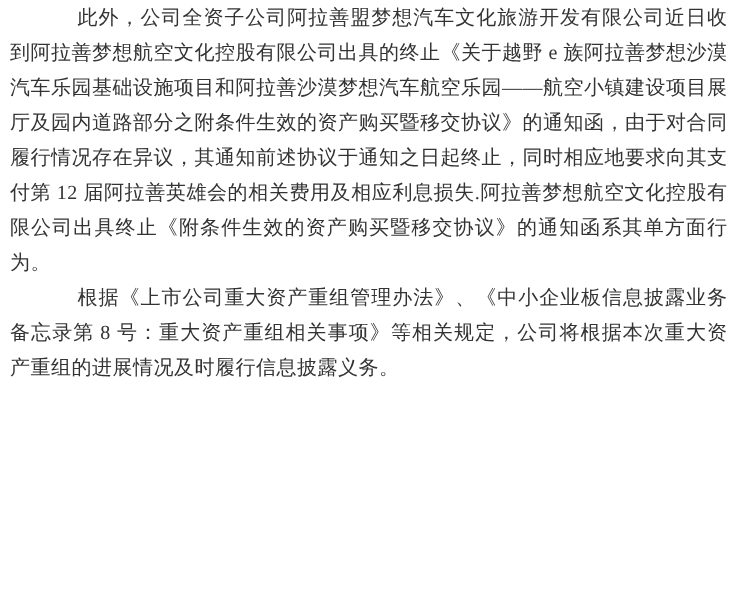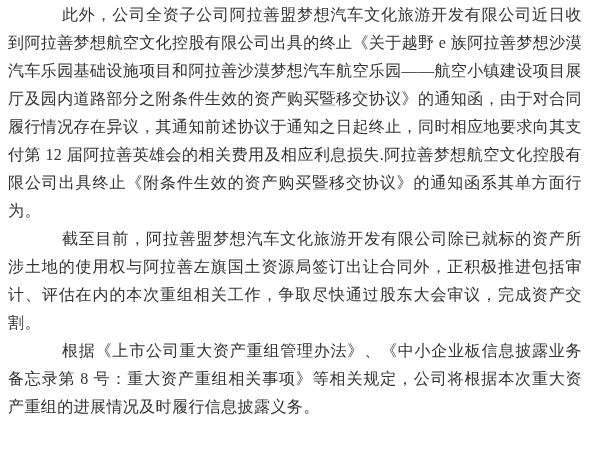--- a/index.html
+++ b/index.html
@@ -31,15 +31,14 @@
     padding: 0;
     text-indent: 54px;
     word-break: break-all;
   }
 </style>
 </head>
 <body>
 
 <div class="page">
   <p>此外，公司全资子公司阿拉善盟梦想汽车文化旅游开发有限公司近日收到阿拉善梦想航空文化控股有限公司出具的终止《关于越野 e 族阿拉善梦想沙漠汽车乐园基础设施项目和阿拉善沙漠梦想汽车航空乐园——航空小镇建设项目展厅及园内道路部分之附条件生效的资产购买暨移交协议》的通知函，由于对合同履行情况存在异议，其通知前述协议于通知之日起终止，同时相应地要求向其支付第 12 届阿拉善英雄会的相关费用及相应利息损失.阿拉善梦想航空文化控股有限公司出具终止《附条件生效的资产购买暨移交协议》的通知函系其单方面行为。</p>
-  <p>截至目前，阿拉善盟梦想汽车文化旅游开发有限公司除已就标的资产所涉土地的使用权与阿拉善左旗国土资源局签订出让合同外，正积极推进包括审计、评估在内的本次重组相关工作，争取尽快通过股东大会审议，完成资产交割。</p>
   <p>根据《上市公司重大资产重组管理办法》、《中小企业板信息披露业务备忘录第 8 号：重大资产重组相关事项》等相关规定，公司将根据本次重大资产重组的进展情况及时履行信息披露义务。</p>
 </div>
 
 </body></html>

